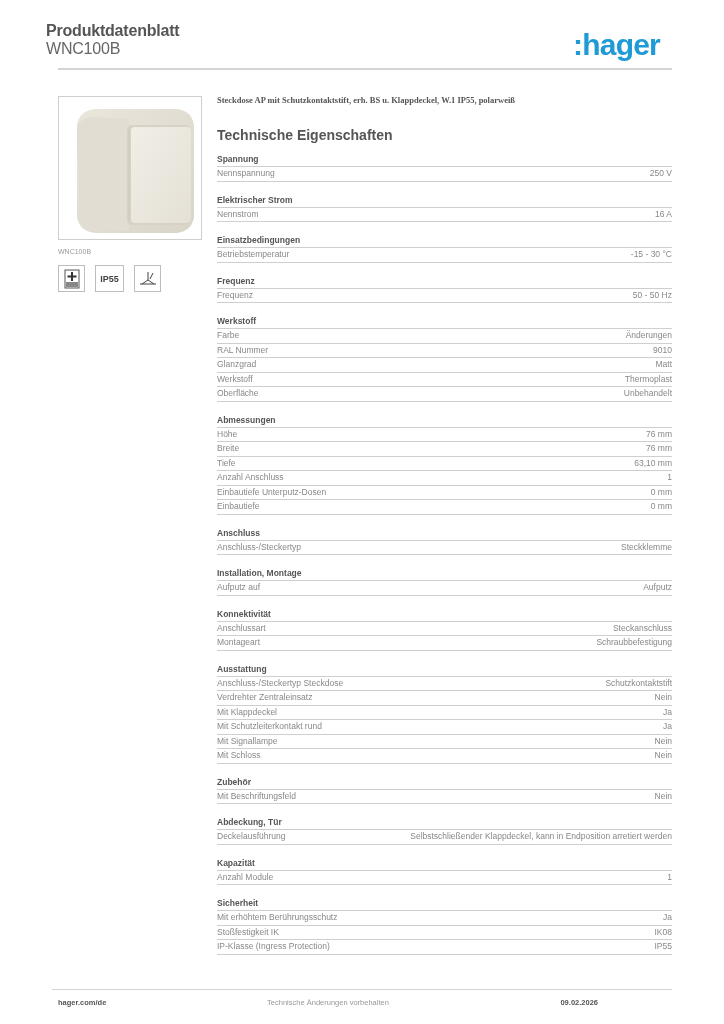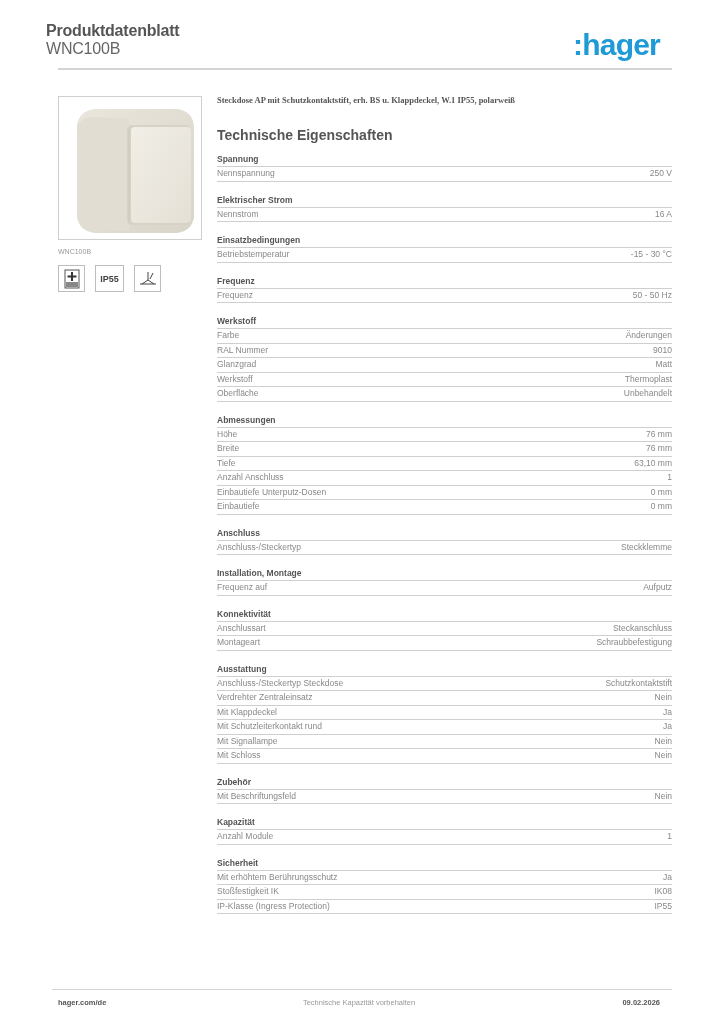--- a/index.html
+++ b/index.html
@@ -20,21 +20,21 @@
   .right { position: absolute; left: 217px; top: 93px; width: 455px; }
   .product-desc { font-size: 8.5px; font-weight: bold; color: #555; line-height: 14px; font-family: Liberation Serif, serif; }
   .tech-title { font-size: 14px; font-weight: bold; color: #555; margin-top: 21px; line-height: 14px; }
   .section { margin-top: 12px; }
   .section.first { margin-top: 11px; }
   .sec-title { font-size: 8.5px; font-weight: bold; color: #555; line-height: 12px; border-bottom: 1px solid #cfcfcf; padding-bottom: 1px; }
   .row { display: flex; justify-content: space-between; font-size: 8.5px; color: #888; line-height: 13.5px; border-bottom: 1px solid #cfcfcf; }
   .row .v { text-align: center; }
 
   .foot-rule { position: absolute; left: 52px; top: 989px; width: 620px; height: 1px; background: #d4d4d4; }
-  .footer { position: absolute; left: 58px; top: 998px; width: 602px; font-size: 7.5px; display: flex; justify-content: space-between; }
+  .footer { position: absolute; left: 58px; top: 998px; width: 540px; font-size: 7.5px; display: flex; justify-content: space-between; }
   .footer .l { font-weight: bold; color: #555; }
   .footer .c { color: #999; position: absolute; left: 0; right: 0; text-align: center; }
   .footer .r { font-weight: bold; color: #555; }
 </style>
 </head>
 <body>
 
 <div class="header">
   <div class="doc-title">Produktdatenblatt</div>
   <div class="doc-sub">WNC100B</div>
@@ -167,21 +167,21 @@
       <div class="section">
         <div class="sec-title">Anschluss</div>
         <div class="row">
           <span>Anschluss-/Steckertyp</span>
           <span class="v">Steckklemme</span>
         </div>
       </div>
       <div class="section">
         <div class="sec-title">Installation, Montage</div>
         <div class="row">
-          <span>Frequenz auf</span>
+          <span>Aufputz auf</span>
           <span class="v">Aufputz</span>
         </div>
       </div>
       <div class="section">
         <div class="sec-title">Konnektivität</div>
         <div class="row">
           <span>Anschlussart</span>
           <span class="v">Steckanschluss</span>
         </div>
         <div class="row">
@@ -214,20 +214,27 @@
         <div class="row">
           <span>Mit Schloss</span>
           <span class="v">Nein</span>
         </div>
       </div>
       <div class="section">
         <div class="sec-title">Zubehör</div>
         <div class="row">
           <span>Mit Beschriftungsfeld</span>
           <span class="v">Nein</span>
+        </div>
+      </div>
+      <div class="section">
+        <div class="sec-title">Abdeckung, Tür</div>
+        <div class="row">
+          <span>Deckelausführung</span>
+          <span class="v">Selbstschließender Klappdeckel, kann in Endposition arretiert werden</span>
         </div>
       </div>
       <div class="section">
         <div class="sec-title">Kapazität</div>
         <div class="row">
           <span>Anzahl Module</span>
           <span class="v">1</span>
         </div>
       </div>
       <div class="section">
@@ -244,15 +251,15 @@
           <span>IP-Klasse (Ingress Protection)</span>
           <span class="v">IP55</span>
         </div>
       </div>
     </div>
 </div>
 
 <div class="foot-rule"></div>
 <div class="footer">
   <span class="l">hager.com/de</span>
-  <span class="c">Technische Kapazität vorbehalten</span>
+  <span class="c">Technische Änderungen vorbehalten</span>
   <span class="r">09.02.2026</span>
 </div>
 
 </body></html>

